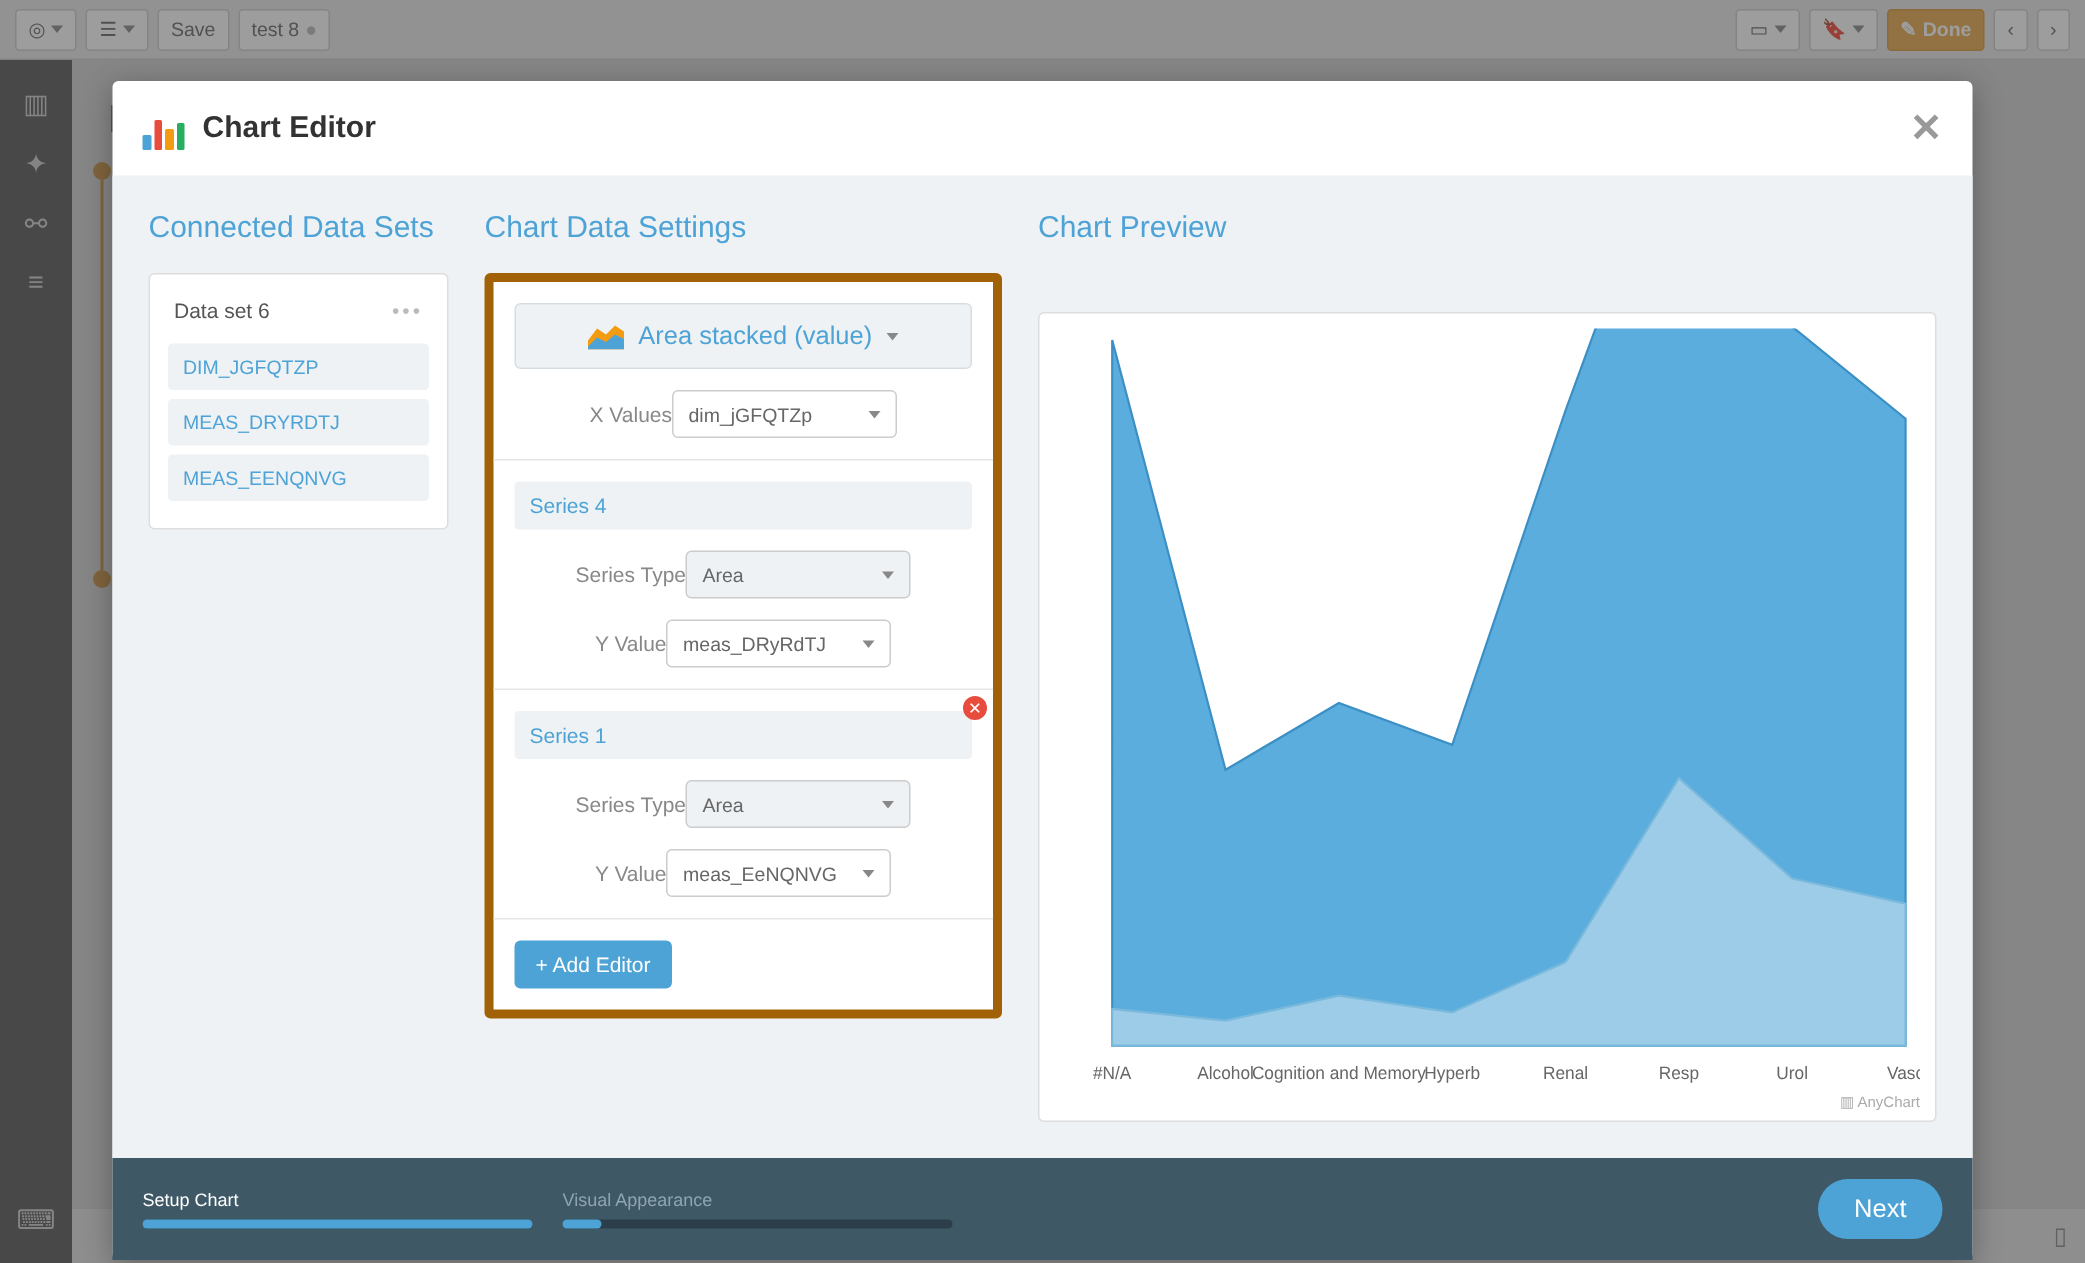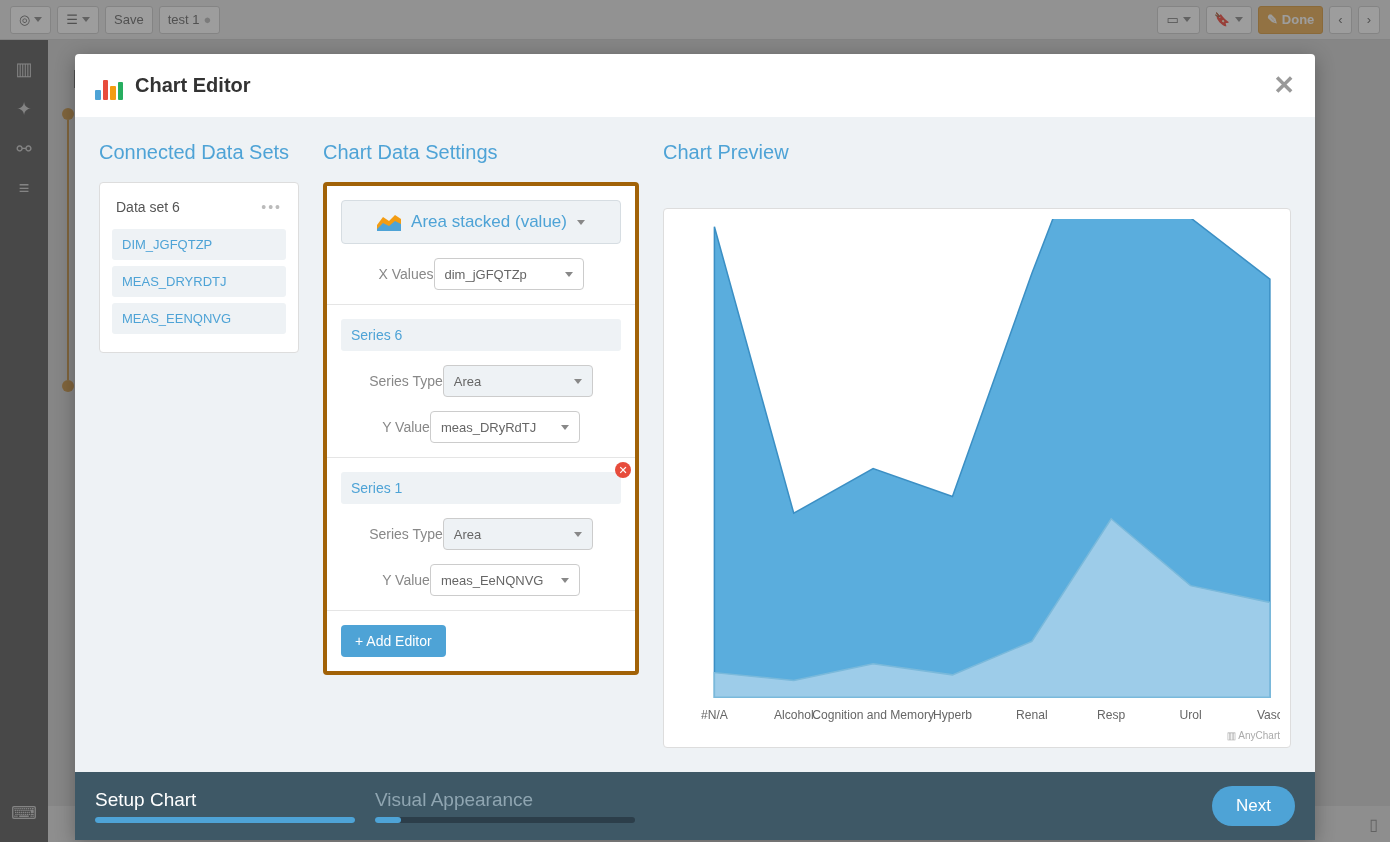--- a/index.html
+++ b/index.html
@@ -37,42 +37,42 @@
 
 
 .col { }
 .col-title { font-size: 20px; color: #4ea3d6; margin-bottom: 18px; font-weight: 500; }
 .dataset-card { background: #fff; border: 1px solid #ddd; border-radius: 4px; width: 200px; padding: 12px; }
 .dataset-header { display: flex; align-items: center; justify-content: space-between; font-size: 14px; color: #555; margin-bottom: 10px; padding: 4px; }
 .dots { color: #bbb; letter-spacing: 2px; cursor: pointer; }
 .field-pill { background: #eef2f5; color: #4ea3d6; font-size: 13px; padding: 8px 10px; border-radius: 3px; margin-bottom: 6px; cursor: grab; }
 
 
-.settings-card { background: #fff; border: 4px solid #a16207; border-radius: 4px; width: 316px; padding: 0; }
+.settings-card { background: #fff; border: 6px solid #a16207; border-radius: 4px; width: 345px; padding: 0; }
 .settings-block { padding: 14px; border-bottom: 1px solid #e5e5e5; position: relative; }
 .settings-block:last-child { border-bottom: none; }
 .chart-type-btn { background: #eef2f5; border: 1px solid #d6dde2; border-radius: 4px; height: 44px; display: flex; align-items: center; justify-content: center; gap: 10px; color: #4ea3d6; font-size: 17px; cursor: pointer; }
 .ct-icon { width: 24px; height: 18px; }
 .setting-row { display: flex; align-items: center; justify-content: center; margin-top: 14px; }
 .setting-label { font-size: 14px; color: #888; }
 .select-box { background: #fff; border: 1px solid #ccc; border-radius: 4px; height: 32px; padding: 0 10px; display: flex; align-items: center; font-size: 13px; color: #666; min-width: 150px; justify-content: space-between; cursor: pointer; }
 .select-box.gray { background: #eef2f5; }
 .series-header { background: #eef2f5; padding: 8px 10px; font-size: 14px; color: #4ea3d6; border-radius: 3px; }
 .remove-icon { position: absolute; top: 4px; right: 4px; width: 16px; height: 16px; background: #e74c3c; border-radius: 50%; color: #fff; font-size: 11px; display: flex; align-items: center; justify-content: center; cursor: pointer; }
 .add-series-btn { background: #4ea3d6; color: #fff; border: none; border-radius: 4px; padding: 8px 14px; font-size: 14px; cursor: pointer; }
 
 
 .preview-col { flex: 1; }
 .chart-area { background: #fff; border: 1px solid #ddd; border-radius: 4px; height: 540px; position: relative; padding: 10px; margin-top: 44px; }
 .chart-svg { width: 100%; height: 100%; }
 .chart-credits { position: absolute; bottom: 6px; right: 10px; font-size: 10px; color: #aaa; }
 
 
 .modal-footer { background: #3e5866; padding: 14px 20px; display: flex; align-items: center; }
-.step { color: #8fa5b1; font-size: 19px; margin-right: 40px; }
+.step { color: #8fa5b1; font-size: 12px; margin-right: 40px; }
 .step.active { color: #fff; }
 .step-bar { width: 260px; height: 6px; background: #2c3e4a; border-radius: 3px; position: relative; margin-top: 6px; }
 .step-bar-fill { position: absolute; left: 0; top: 0; height: 100%; background: #4ea3d6; border-radius: 3px; }
 .step-group { display: flex; flex-direction: column; margin-right: 20px; }
 .next-btn { margin-left: auto; background: #4ea3d6; color: #fff; border: none; border-radius: 20px; padding: 10px 24px; font-size: 17px; cursor: pointer; }
 
 
 .bottom-toolbar { position: absolute; bottom: 0; left: 48px; right: 0; height: 36px; background: #e0e0e0; display: flex; align-items: center; justify-content: center; gap: 24px; }
 .bt-icon { color: #888; font-size: 16px; cursor: pointer; }
 
@@ -87,21 +87,21 @@
   <div class="tb-btn">
       <span>◎</span>
       <span class="caret-down"></span>
     </div>
   <div class="tb-btn">
       <span>☰</span>
       <span class="caret-down"></span>
     </div>
   <div class="tb-btn">Save</div>
   <div class="tb-btn">
-      <span>test 1</span> 
+      <span>test 8</span> 
       <span style="color:#bbb">●</span>
     </div>
   <div class="tb-spacer"></div>
   <div class="tb-btn">
       <span>▭</span>
       <span class="caret-down"></span>
     </div>
   <div class="tb-btn">
       <span>🔖</span>
       <span class="caret-down"></span>
@@ -190,21 +190,21 @@
             <div class="setting-row">
               <span class="setting-label">X Values</span>
               <div class="select-box">
                   <span>dim_jGFQTZp</span>
                   <span class="caret-down"></span>
                 </div>
             </div>
           </div>
 
           <div class="settings-block">
-            <div class="series-header">Series 6</div>
+            <div class="series-header">Series 4</div>
             <div class="setting-row">
               <span class="setting-label">Series Type</span>
               <div class="select-box gray">
                   <span>Area</span>
                   <span class="caret-down"></span>
                 </div>
             </div>
             <div class="setting-row">
               <span class="setting-label">Y Value</span>
               <div class="select-box">

